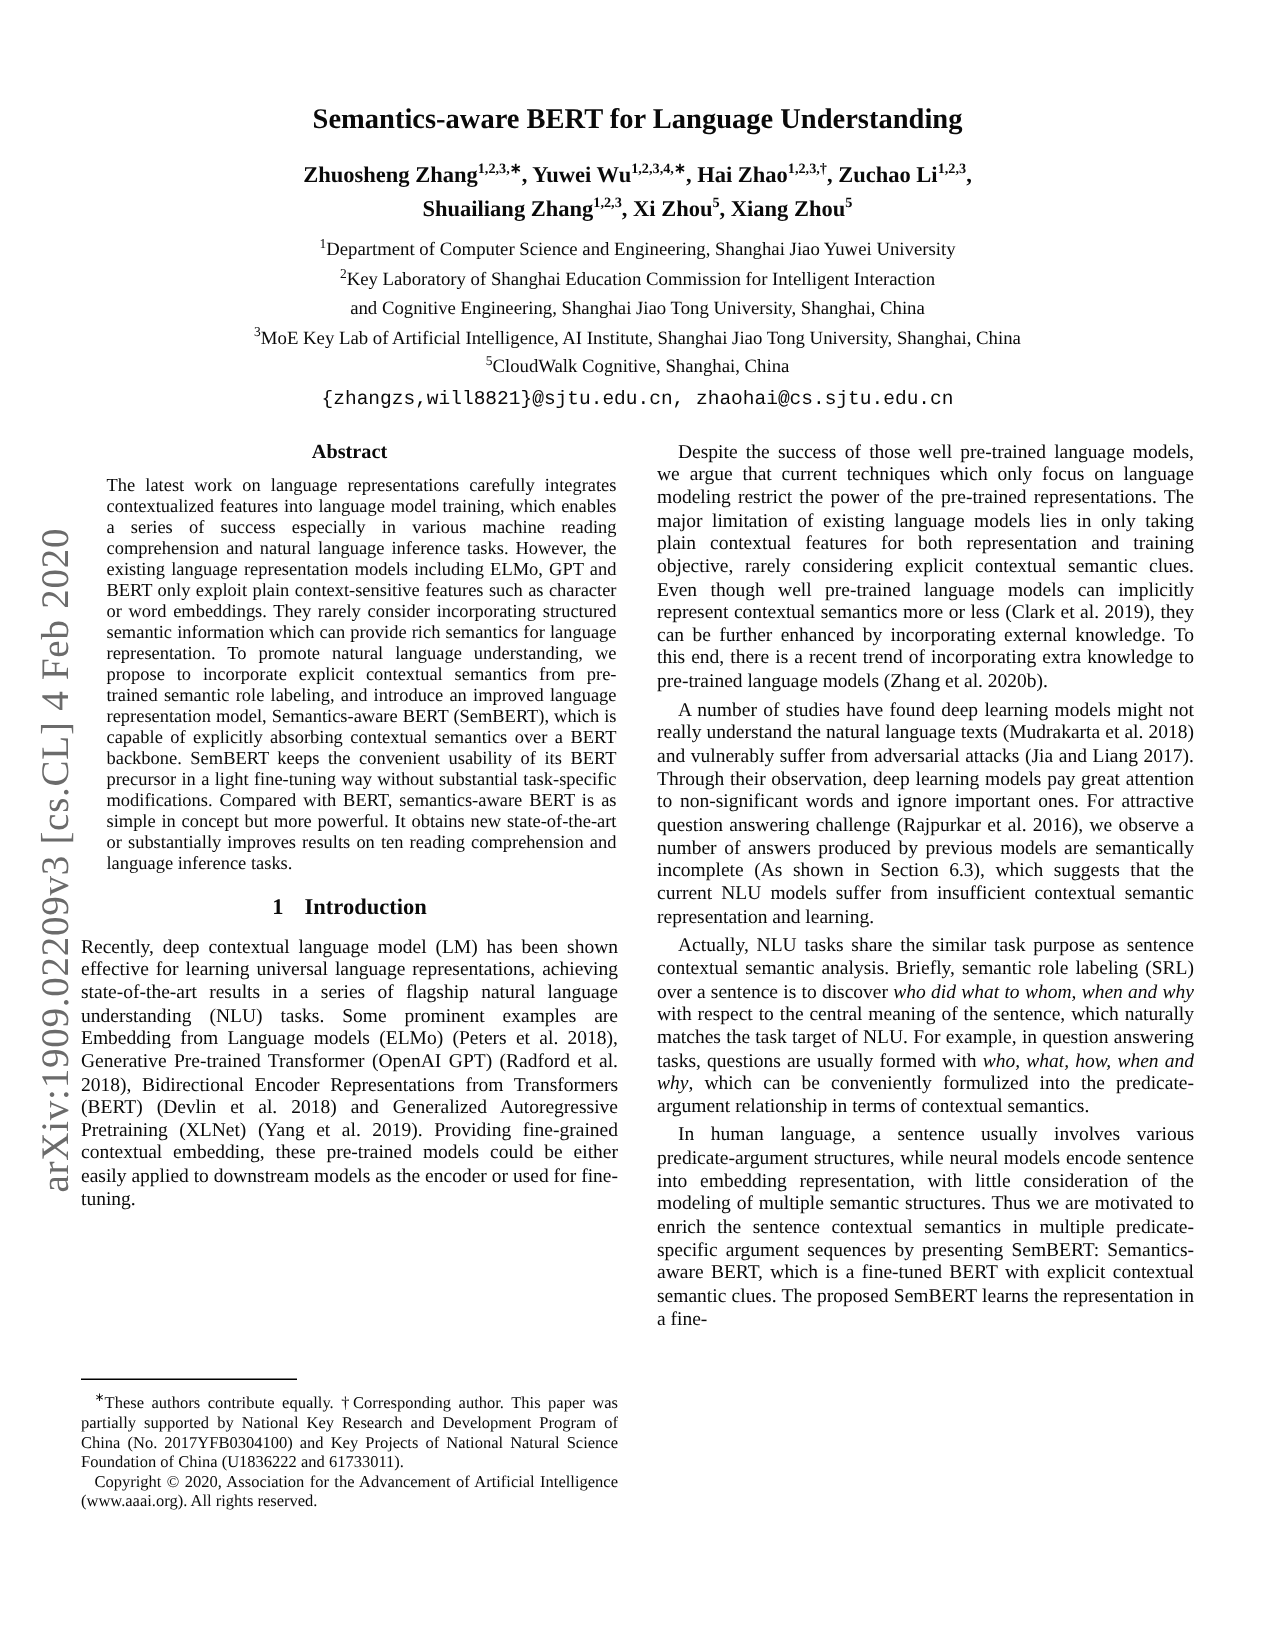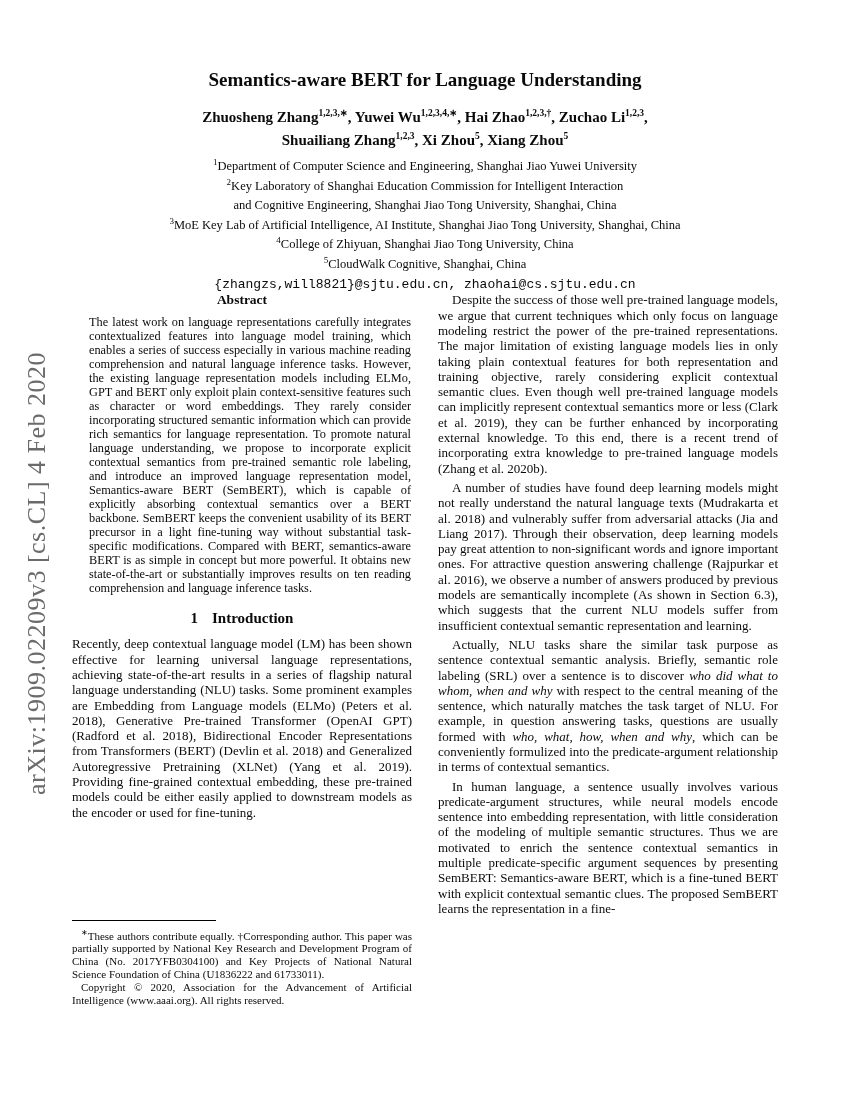--- a/index.html
+++ b/index.html
@@ -27,21 +27,22 @@
   .header { padding-top: 69px; text-align: center; }
   .title { font-size: 19px; font-weight: bold; margin-bottom: 13px; }
   .author-line { font-size: 15px; font-weight: bold; line-height: 19px; }
   .author-line sup { font-size: 9.5px; }
   .affiliations { margin-top: 5px; font-size: 12.5px; line-height: 15.4px; }
   .affil-line sup { font-size: 9px; }
   .emails { margin-top: 5px; font-family: "Liberation Mono", monospace; font-size: 13px; }
   .columns {
     display: flex;
     gap: 26px;
-    padding: 0 72px;
+    padding: 0 54px;
+    margin-top: 20px;
     height: 715px;
   }
   .col { flex: 1; min-width: 0; overflow: hidden; }
   .col.left { display: flex; flex-direction: column; }
   .abstract-heading { text-align: center; font-weight: bold; font-size: 13.5px; margin-bottom: 7px; }
   .abstract-text {
     font-size: 12.3px;
     line-height: 14px;
     text-align: justify;
     margin-left: 17px;
@@ -71,21 +72,20 @@
     <div>
       <div class="author-line"><span>Zhuosheng Zhang</span><sup>1,2,3,∗</sup><span>, </span><span>Yuwei Wu</span><sup>1,2,3,4,∗</sup><span>, </span><span>Hai Zhao</span><sup>1,2,3,†</sup><span>, </span><span>Zuchao Li</span><sup>1,2,3</sup><span>,</span></div>
       <div class="author-line"><span>Shuailiang Zhang</span><sup>1,2,3</sup><span>, </span><span>Xi Zhou</span><sup>5</sup><span>, </span><span>Xiang Zhou</span><sup>5</sup></div>
     </div>
 
     <div class="affiliations">
       <div class="affil-line"><sup>1</sup><span>Department of Computer Science and Engineering, Shanghai Jiao Yuwei University</span></div>
       <div class="affil-line"><sup>2</sup><span>Key Laboratory of Shanghai Education Commission for Intelligent Interaction</span></div>
       <div class="affil-line"><sup></sup><span>and Cognitive Engineering, Shanghai Jiao Tong University, Shanghai, China</span></div>
       <div class="affil-line"><sup>3</sup><span>MoE Key Lab of Artificial Intelligence, AI Institute, Shanghai Jiao Tong University, Shanghai, China</span></div>
-      <div class="affil-line"><sup>4</sup><span>College of Zhiyuan, Shanghai Jiao Tong University, China</span></div>
       <div class="affil-line"><sup>5</sup><span>CloudWalk Cognitive, Shanghai, China</span></div>
     </div>
 
     <div class="emails">{zhangzs,will8821}@sjtu.edu.cn, zhaohai@cs.sjtu.edu.cn</div>
   </header>
 
   <div class="columns">
 
     <div class="col left">
       <div class="abstract-heading">Abstract</div>

